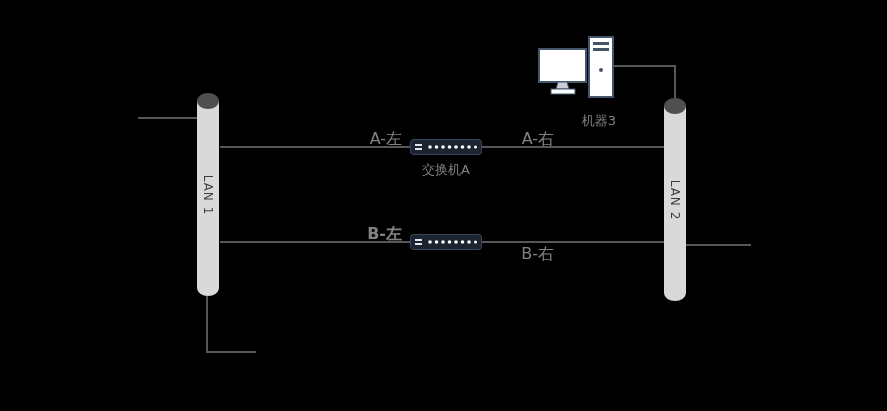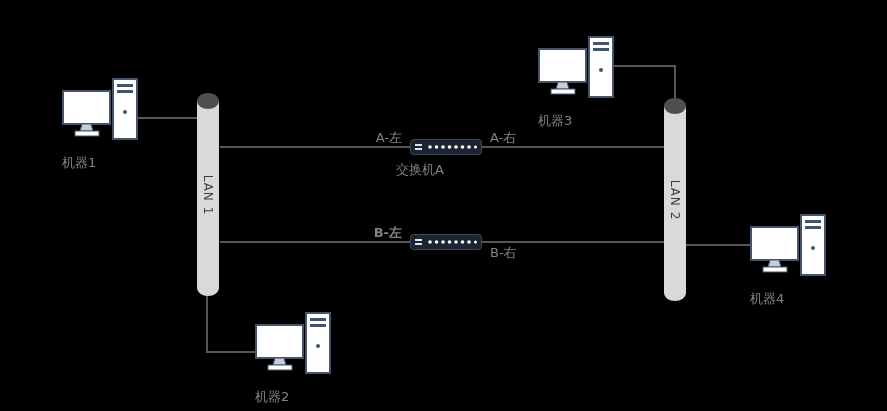--- a/index.html
+++ b/index.html
@@ -16,43 +16,43 @@
   .canvas{
     position:relative;width:887px;height:411px;background:var(--bg);
     font-family:"DejaVu Sans","Liberation Sans",sans-serif;
     overflow:hidden;
   }
   .wires{position:absolute;left:0;top:0;width:887px;height:411px;}
   .wires polyline{fill:none;stroke:var(--wire);stroke-width:2;}
   .node{position:absolute;}
   .machine{width:78px;}
   .machine .label{
-    margin-top:6px;text-align:left;color:var(--label);
+    margin-top:6px;text-align:right;color:var(--label);
     font-size:13px;white-space:nowrap;width:78px;
   }
   .lan{position:absolute;width:24px;height:205px;}
   .lan .lan-label{
     position:absolute;left:0;top:0;width:24px;height:205px;
     display:flex;align-items:center;justify-content:center;
   }
   .lan .lan-label span{
     transform:rotate(90deg);white-space:nowrap;
     color:#3d3d3d;font-size:12px;letter-spacing:1px;
   }
   .switch{position:absolute;width:72px;}
   .switch-label{
-    position:absolute;width:100px;
+    position:absolute;width:100px;text-align:center;
     color:var(--label);font-size:13px;white-space:nowrap;
   }
   .port-label{
     position:absolute;width:64px;color:var(--label);
-    font-size:13px;white-space:nowrap;
+    font-size:16px;white-space:nowrap;
   }
   .port-left{text-align:right;}
-  .port-right{text-align:left;}
+  .port-right{text-align:right;}
 </style>
 </head>
 <body>
 
 <div class="canvas">
 
   <svg class="wires" viewBox="0 0 887 411">
     <polyline points="138,118 198,118"></polyline>
     <polyline points="220,147 410,147"></polyline>
     <polyline points="482,147 665,147"></polyline>
@@ -76,71 +76,35 @@
   <div class="lan" style="left:663px;top:97px;">
     <svg width="24" height="205" viewBox="0 0 24 205">
       <path d="M1 9 L1 196 A11 8 0 0 0 23 196 L23 9 Z" fill="#d9d9d9"></path>
       <ellipse cx="12" cy="9" rx="11" ry="8" fill="#4f4f4f"></ellipse>
     </svg>
     <div class="lan-label">
         <span>LAN 2</span>
       </div>
   </div>
 
-  <div class="node machine" style="left:62px;top:78px;">
-    <svg width="78" height="66" viewBox="0 0 78 66">
-      <rect x="51" y="1" width="24" height="60" fill="#ffffff" stroke="#44546a" stroke-width="2"></rect>
-      <rect x="55" y="6" width="16" height="3" fill="#44546a"></rect>
-      <rect x="55" y="12" width="16" height="3" fill="#44546a"></rect>
-      <circle cx="63" cy="34" r="2" fill="#44546a"></circle>
-      <rect x="1" y="13" width="47" height="33" fill="#ffffff" stroke="#44546a" stroke-width="2"></rect>
-      <path d="M20 46 L29 46 L31 53 L18 53 Z" fill="#c9cfd9" stroke="#44546a"></path>
-      <rect x="13" y="53" width="24" height="5" fill="#ffffff" stroke="#44546a"></rect>
-    </svg>
-    <div class="label">机器1</div>
-  </div>
 
-  <div class="node machine" style="left:255px;top:312px;">
-    <svg width="78" height="66" viewBox="0 0 78 66">
-      <rect x="51" y="1" width="24" height="60" fill="#ffffff" stroke="#44546a" stroke-width="2"></rect>
-      <rect x="55" y="6" width="16" height="3" fill="#44546a"></rect>
-      <rect x="55" y="12" width="16" height="3" fill="#44546a"></rect>
-      <circle cx="63" cy="34" r="2" fill="#44546a"></circle>
-      <rect x="1" y="13" width="47" height="33" fill="#ffffff" stroke="#44546a" stroke-width="2"></rect>
-      <path d="M20 46 L29 46 L31 53 L18 53 Z" fill="#c9cfd9" stroke="#44546a"></path>
-      <rect x="13" y="53" width="24" height="5" fill="#ffffff" stroke="#44546a"></rect>
-    </svg>
-    <div class="label">机器2</div>
-  </div>
 
   <div class="node machine" style="left:538px;top:36px;">
     <svg width="78" height="66" viewBox="0 0 78 66">
       <rect x="51" y="1" width="24" height="60" fill="#ffffff" stroke="#44546a" stroke-width="2"></rect>
       <rect x="55" y="6" width="16" height="3" fill="#44546a"></rect>
       <rect x="55" y="12" width="16" height="3" fill="#44546a"></rect>
       <circle cx="63" cy="34" r="2" fill="#44546a"></circle>
       <rect x="1" y="13" width="47" height="33" fill="#ffffff" stroke="#44546a" stroke-width="2"></rect>
       <path d="M20 46 L29 46 L31 53 L18 53 Z" fill="#c9cfd9" stroke="#44546a"></path>
       <rect x="13" y="53" width="24" height="5" fill="#ffffff" stroke="#44546a"></rect>
     </svg>
     <div class="label">机器3</div>
   </div>
 
-  <div class="node machine" style="left:750px;top:214px;">
-    <svg width="78" height="66" viewBox="0 0 78 66">
-      <rect x="51" y="1" width="24" height="60" fill="#ffffff" stroke="#44546a" stroke-width="2"></rect>
-      <rect x="55" y="6" width="16" height="3" fill="#44546a"></rect>
-      <rect x="55" y="12" width="16" height="3" fill="#44546a"></rect>
-      <circle cx="63" cy="34" r="2" fill="#44546a"></circle>
-      <rect x="1" y="13" width="47" height="33" fill="#ffffff" stroke="#44546a" stroke-width="2"></rect>
-      <path d="M20 46 L29 46 L31 53 L18 53 Z" fill="#c9cfd9" stroke="#44546a"></path>
-      <rect x="13" y="53" width="24" height="5" fill="#ffffff" stroke="#44546a"></rect>
-    </svg>
-    <div class="label">机器4</div>
-  </div>
 
   <div class="switch" style="left:410px;top:139px;">
     <svg width="72" height="16" viewBox="0 0 72 16">
       <rect x="0.5" y="0.5" width="71" height="15" rx="3" fill="#1b2430" stroke="#39485c"></rect>
       <rect x="5" y="5" width="7" height="2" fill="#dfe5ec"></rect>
       <rect x="5" y="9" width="7" height="2" fill="#dfe5ec"></rect>
       <circle cx="20" cy="8" r="1.8" fill="#ffffff"></circle>
       <circle cx="26.5" cy="8" r="1.8" fill="#ffffff"></circle>
       <circle cx="33" cy="8" r="1.8" fill="#ffffff"></circle>
       <circle cx="39.5" cy="8" r="1.8" fill="#ffffff"></circle>

